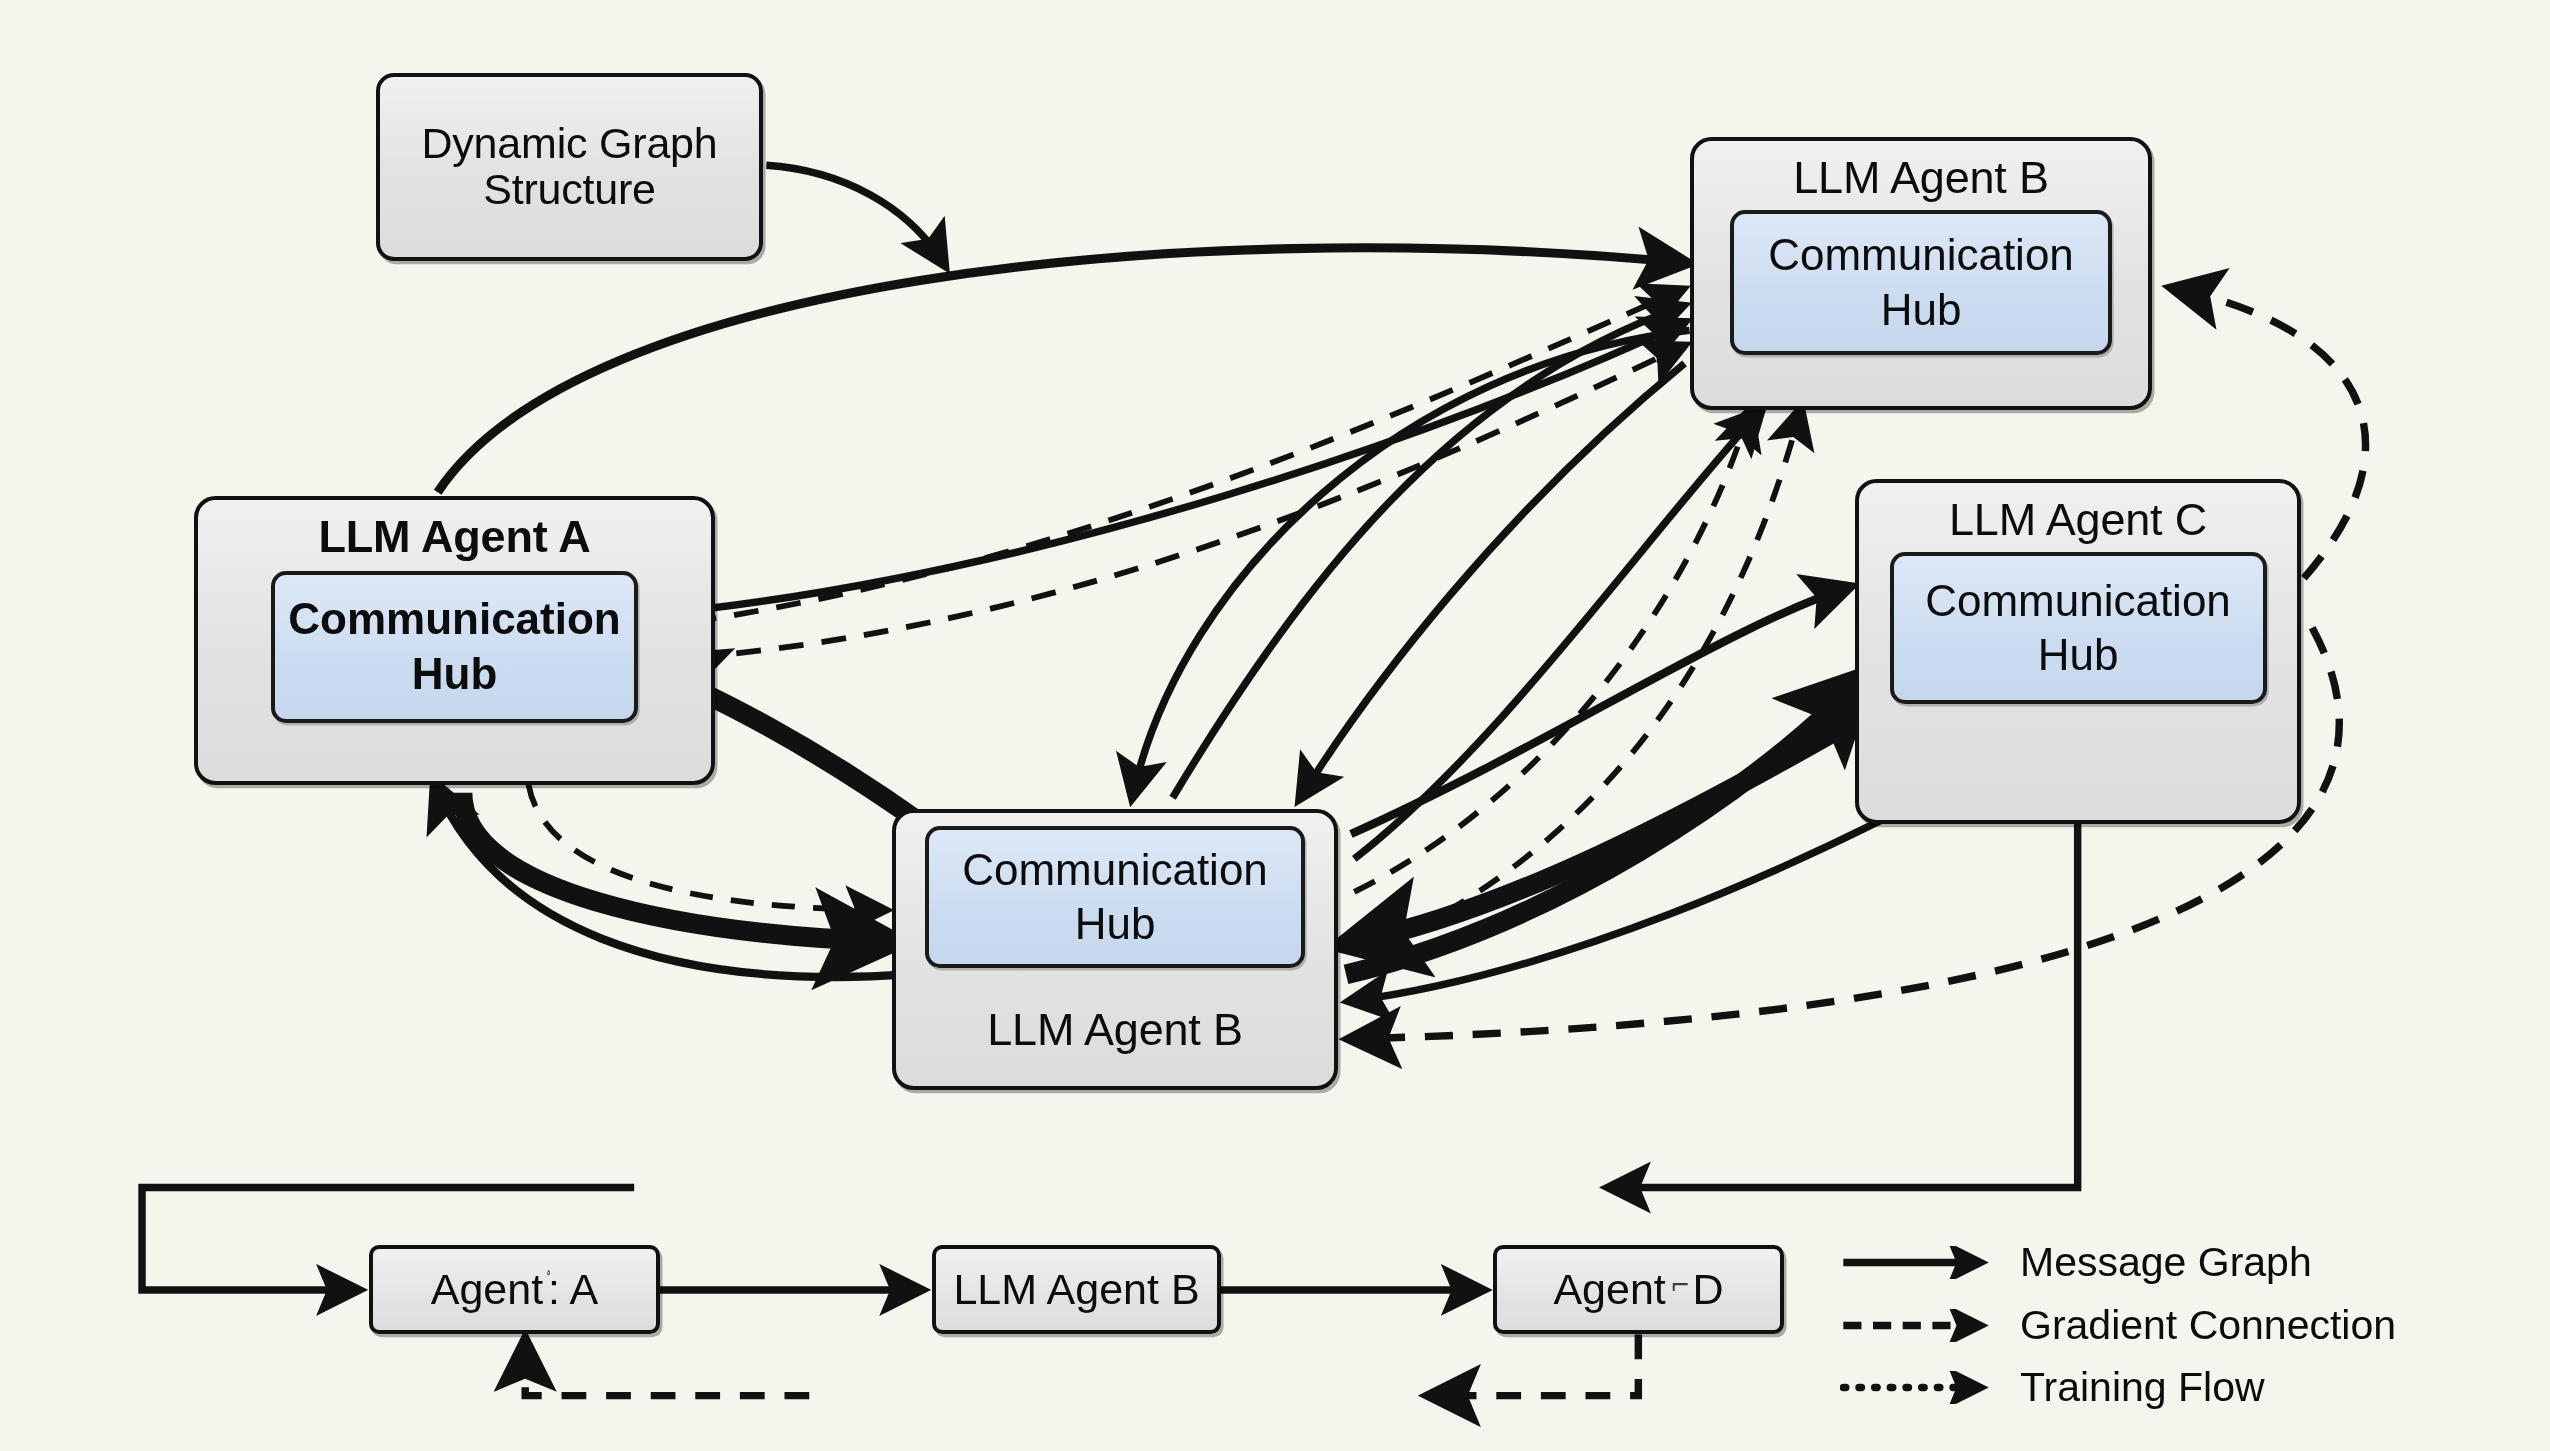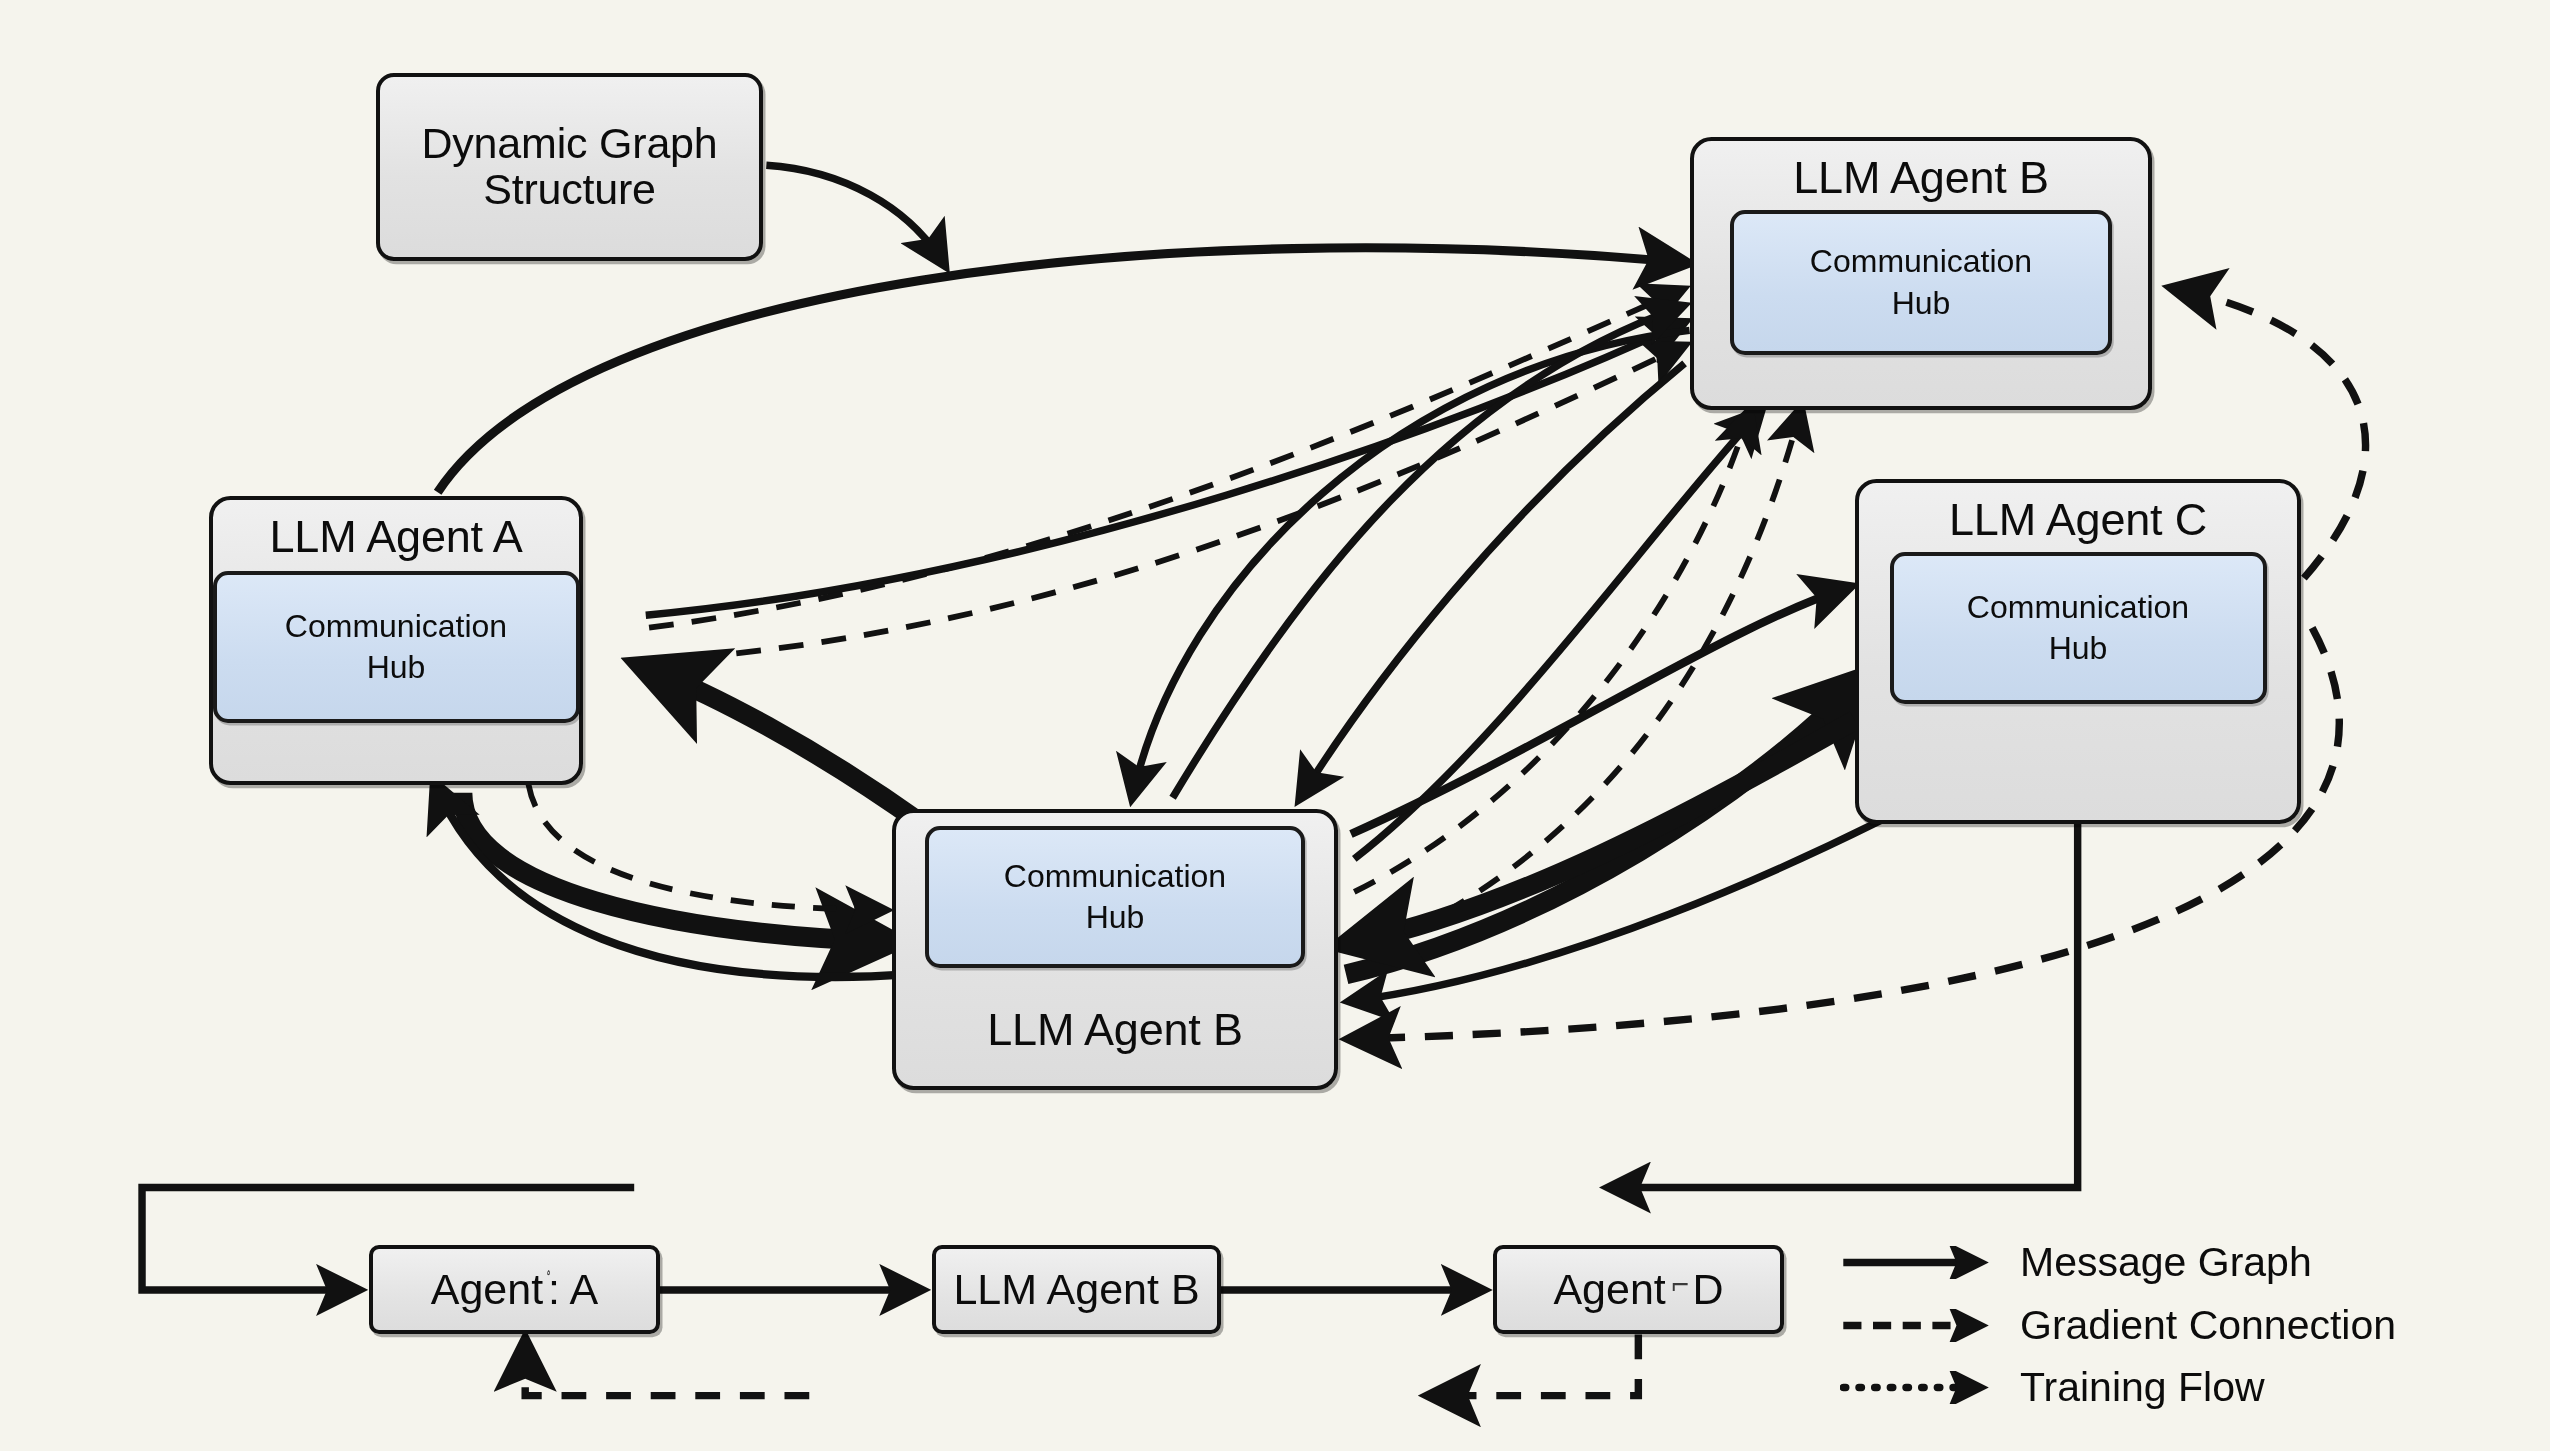--- a/index.html
+++ b/index.html
@@ -48,28 +48,28 @@
     box-sizing: border-box;
     border: 4.1px solid #1a1a1a;
     border-radius: 15px;
     background: linear-gradient(180deg, #dce8f7 0%, #ccdcf0 60%, #c6d7ec 100%);
     box-shadow: 1.7px 2.5px 0 rgba(0,0,0,0.22);
     display: flex;
     flex-direction: column;
     justify-content: center;
     align-items: center;
     text-align: center;
-    font-size: 32px;
+    font-size: 44px;
     line-height: 1.1;
     color: #0c0c0c;
     gap: 6px;
   }
 
   
-  #agent-a      { left: 209px; top: 496px;  width: 374px; height: 289px; padding: 13.2px 18px; }
+  #agent-a      { left: 194px; top: 496px;  width: 521px; height: 289px; padding: 13.2px 18px; font-weight: bold; }
   #agent-b-top  { left: 1690px; top: 137px; width: 462px; height: 273px; padding: 13.2px 18px; }
   #agent-c      { left: 1855px; top: 479px; width: 446px; height: 345px; padding: 13.2px 18px; }
 
   #agent-a .hub     { width: 367px; height: 152px; margin-top: 10px; }
   #agent-b-top .hub { width: 382px; height: 145px; margin-top: 8.3px; }
   #agent-c .hub     { width: 377px; height: 152px; margin-top: 8.3px; }
 
   
   #agent-b-center {
     left: 892px; top: 809px; width: 446px; height: 281px;

